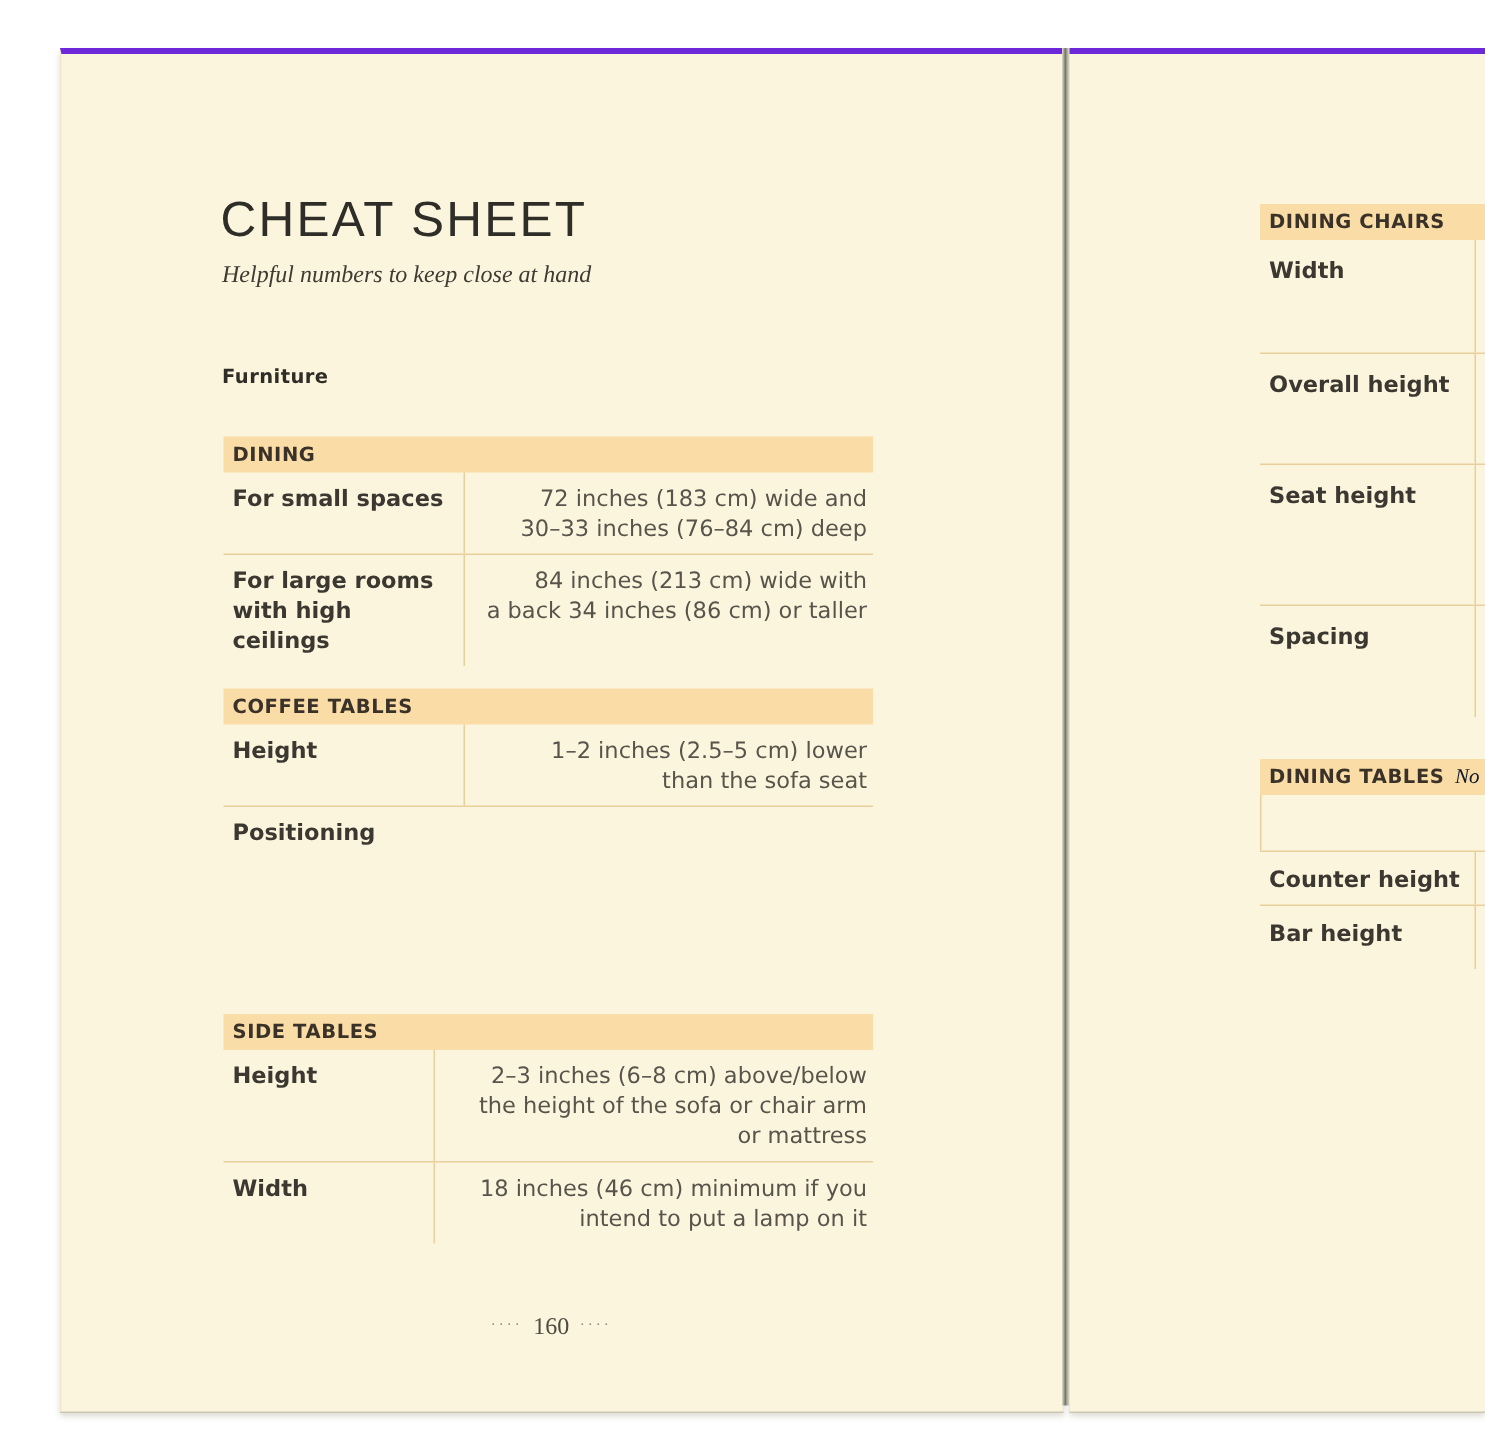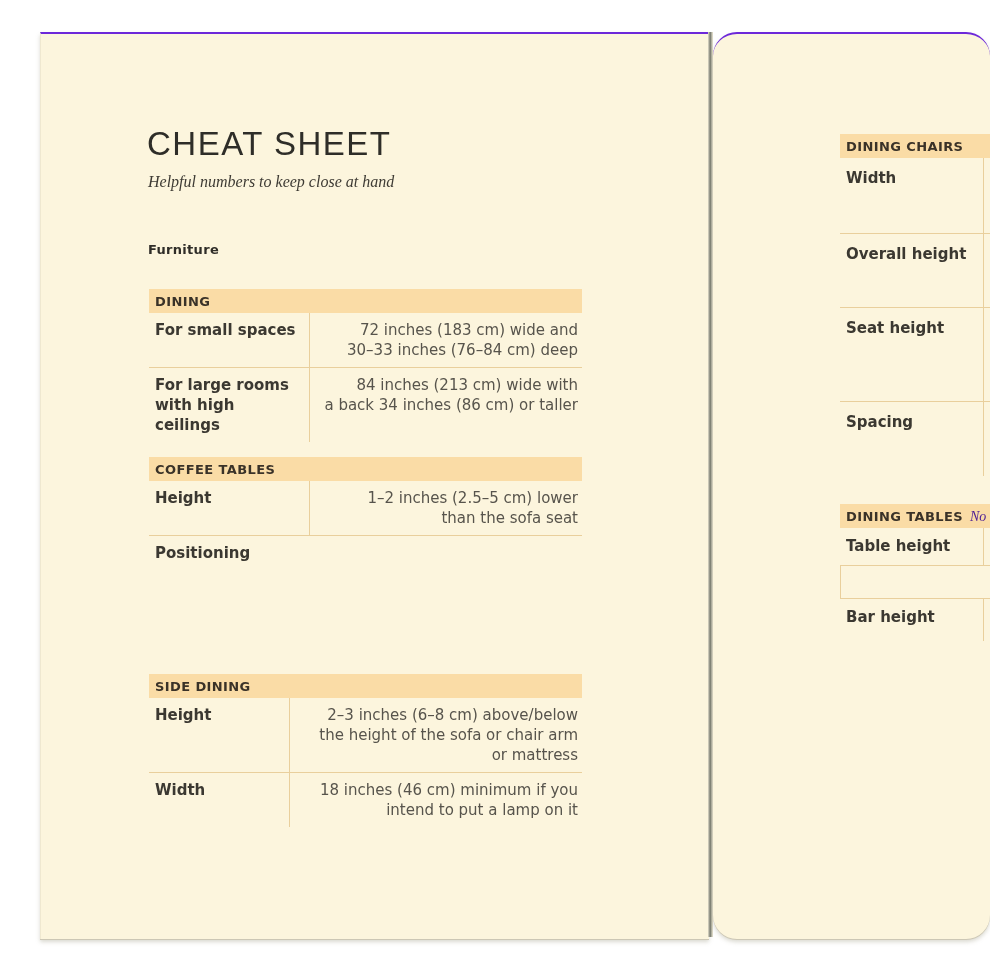--- a/index.html
+++ b/index.html
@@ -1,35 +1,35 @@
 <!DOCTYPE html>
 <html><head>
 <meta charset="utf-8">
 <style>
   html,body{margin:0;padding:0;background:#ffffff;width:990px;height:970px;overflow:hidden;}
   .stage{position:relative;width:990px;height:970px;background:#ffffff;font-family:"DejaVu Sans",sans-serif;}
-  .page{position:absolute;top:32px;height:905px;background:#fcf5dd;border-top:2px solid #6d28d9;
+  .page{position:absolute;top:32px;height:905px;background:#fcf5dd;border-top:4px solid #6d28d9;
         box-shadow:0 1px 0 #ccc7b5, 0 3px 4px rgba(150,145,120,.35);}
   .page-left{left:40px;width:668px;border-left:1px solid #efe8d0;}
-  .page-right{left:713px;width:277px;overflow:hidden;border-radius:24px;}
+  .page-right{left:713px;width:277px;overflow:hidden;}
   .spine{position:absolute;left:708px;top:32px;width:5px;height:905px;
          background:linear-gradient(to right,#e3dfcd,#73756a 45%,#9a9c8e 60%,#efe9d6);}
 
   .title{position:absolute;left:106px;top:92px;font-family:"Liberation Sans",sans-serif;
          font-size:33px;line-height:36px;font-weight:400;letter-spacing:1.5px;color:#2e2d28;}
   .subtitle{position:absolute;left:107px;top:134px;font-family:"Liberation Serif",serif;
          font-style:italic;font-size:16px;line-height:28px;color:#3e3b34;}
   .sectionh{position:absolute;left:107px;top:208px;font-size:13px;font-weight:700;
          letter-spacing:.3px;color:#2f2d28;}
 
   .ctable{position:absolute;width:433px;}
   .band{height:24px;line-height:25px;background:#fadca6;font-size:13px;font-weight:700;
         letter-spacing:.4px;color:#3a3228;padding-left:6px;white-space:nowrap;}
   .band .note{font-family:"Liberation Serif",serif;font-style:italic;font-weight:400;
-        font-size:14px;letter-spacing:0;margin-left:7px;color:#4c1d95;}
+        font-size:14px;letter-spacing:0;margin-left:7px;color:#0f172a;}
   .row{display:grid;}
   .c160 .row{grid-template-columns:160px 1fr;}
   .c140 .row{grid-template-columns:140px 1fr;}
   .c143 .row{grid-template-columns:143px 1fr;}
   .row + .row{border-top:1px solid #e9cf9c;}
   .lbl{font-size:15px;line-height:20px;font-weight:700;color:#3b3831;padding:7px 8px 7px 6px;}
   .val{font-size:15px;line-height:20px;color:#57544c;padding:7px 4px 7px 12px;
        border-left:1px solid #e9cf9c;white-space:pre-line;text-align:right;}
   .rp .lbl{padding-top:10px;}
   .rp.dt .lbl{padding-top:8px;}
@@ -74,35 +74,38 @@
         <div class="val">1–2 inches (2.5–5 cm) lower
 than the sofa seat</div>
       </div>
       <div class="row">
         <div class="lbl">Positioning</div>
       </div>
     </div>
 
     <div class="ctable c140" style="left:108px;top:640px;">
       <div class="band">
-        <span>SIDE DINING</span>
+        <span>SIDE TABLES</span>
       </div>
       <div class="row">
         <div class="lbl">Height</div>
         <div class="val">2–3 inches (6–8 cm) above/below
 the height of the sofa or chair arm
 or mattress</div>
       </div>
       <div class="row">
         <div class="lbl">Width</div>
         <div class="val">18 inches (46 cm) minimum if you
 intend to put a lamp on it</div>
       </div>
     </div>
 
+    <div class="pfoot">
+      <span class="dots">····</span><span>160</span><span class="dots">····</span>
+    </div>
   </div>
 
   <div class="spine"></div>
 
   <div class="page page-right">
 
     <div class="ctable rtable c143 rp" style="top:100px;">
       <div class="band">
         <span>DINING CHAIRS</span>
       </div>
@@ -122,24 +125,24 @@
         <div class="lbl">Spacing</div>
         <div class="val"></div>
       </div>
     </div>
 
     <div class="ctable rtable c143 rp dt" style="top:470px;">
       <div class="band">
         <span>DINING TABLES</span><span class="note">No</span>
       </div>
       <div class="row" style="min-height:37px;">
-        <div class="lbl">Table height</div>
         <div class="val"></div>
       </div>
       <div class="row" style="min-height:32px;">
+        <div class="lbl">Counter height</div>
         <div class="val"></div>
       </div>
       <div class="row" style="min-height:42px;">
         <div class="lbl">Bar height</div>
         <div class="val"></div>
       </div>
     </div>
 
   </div>
 </div>

